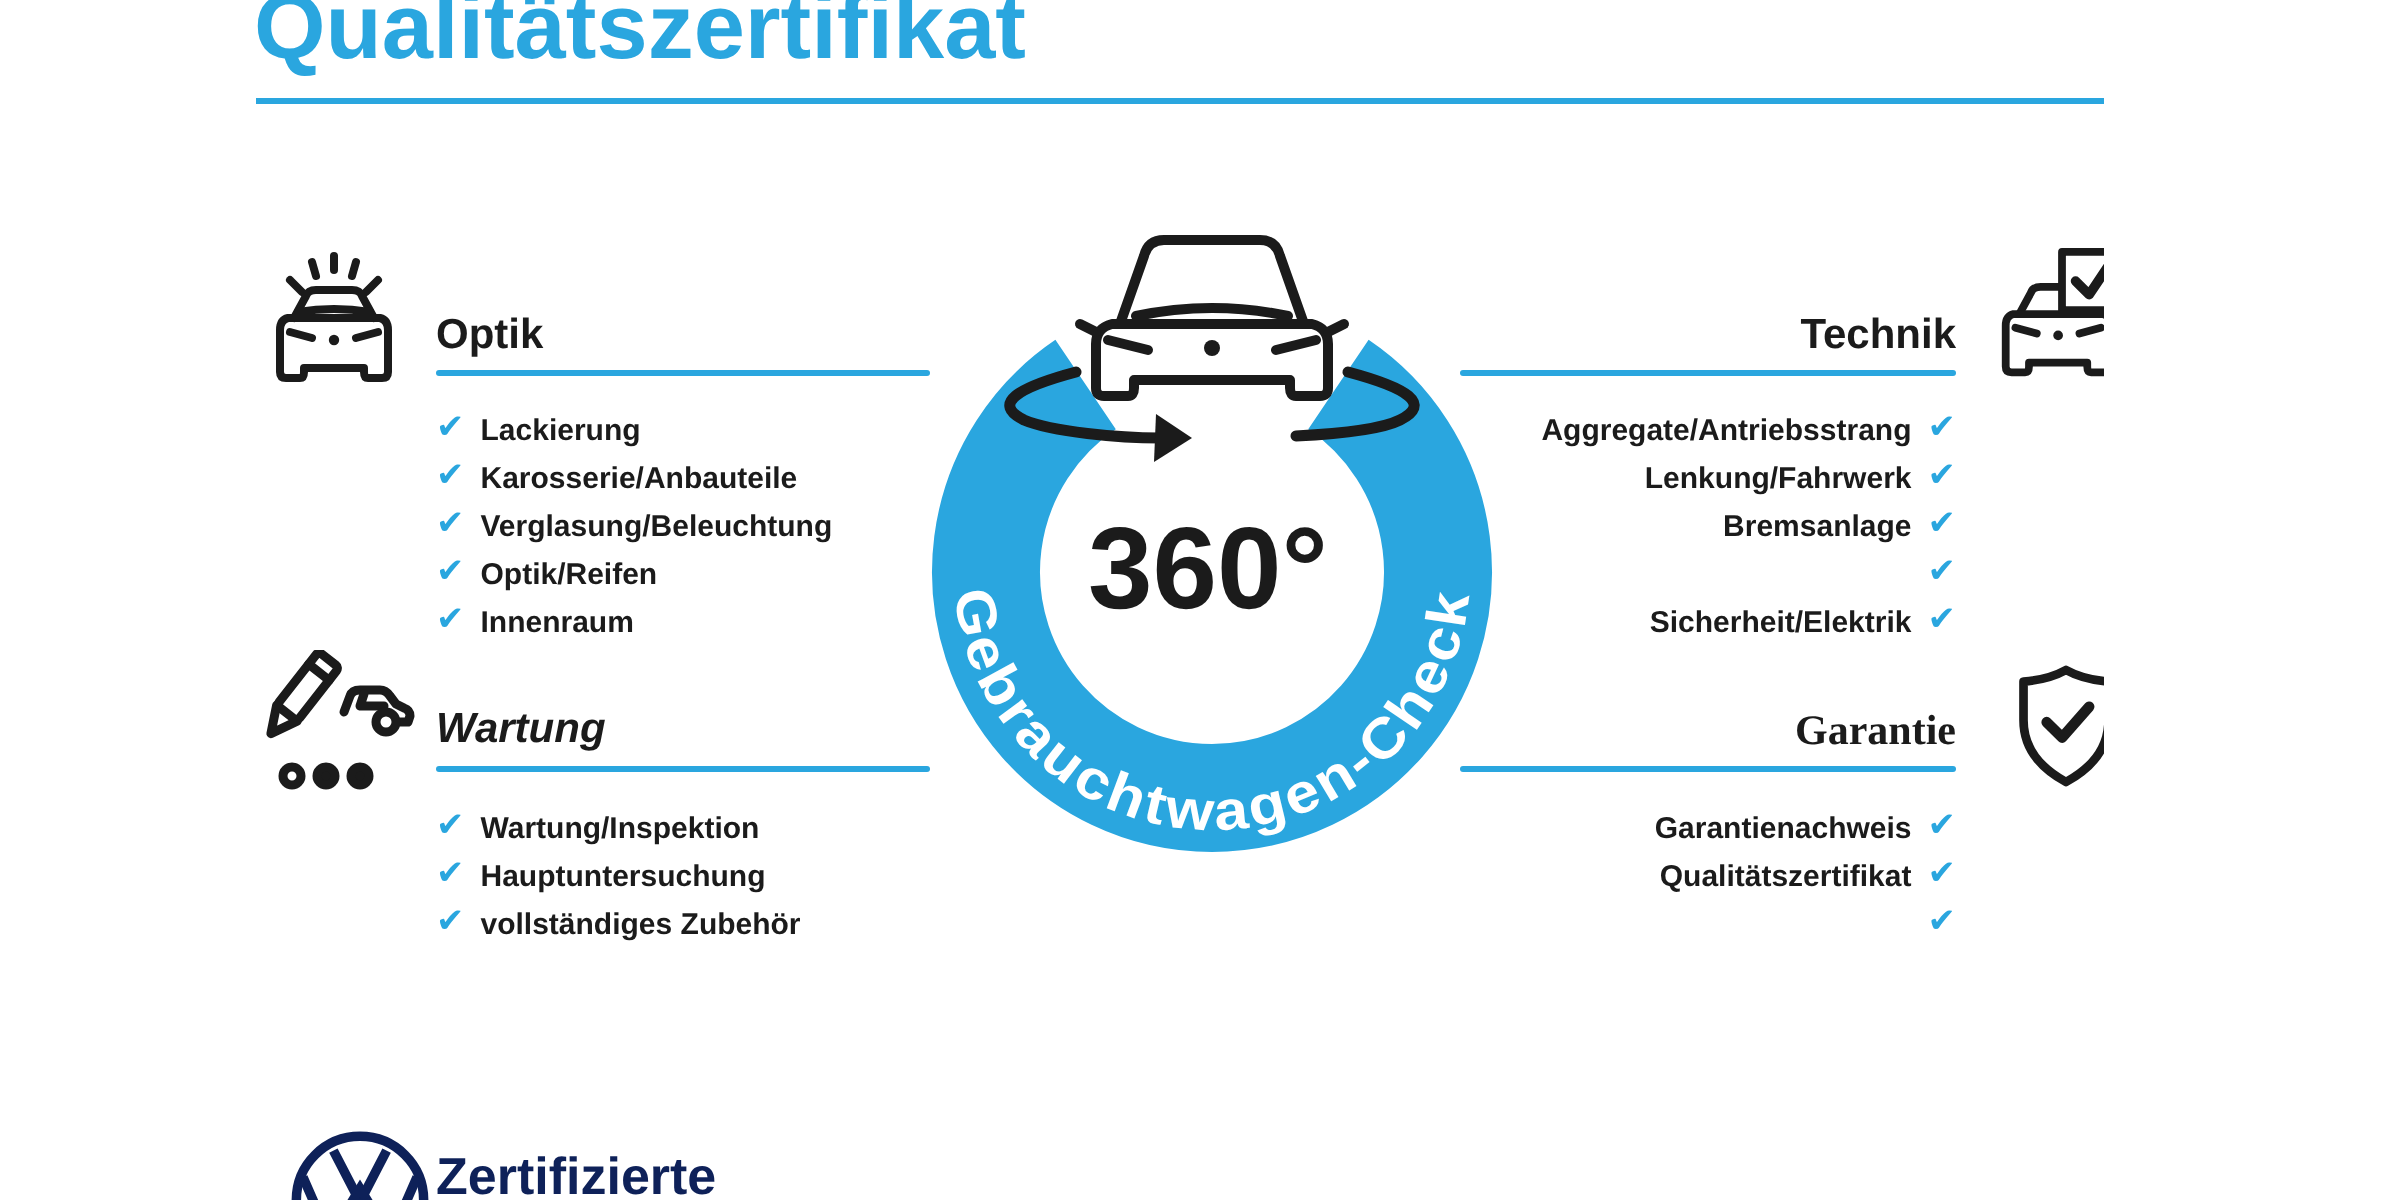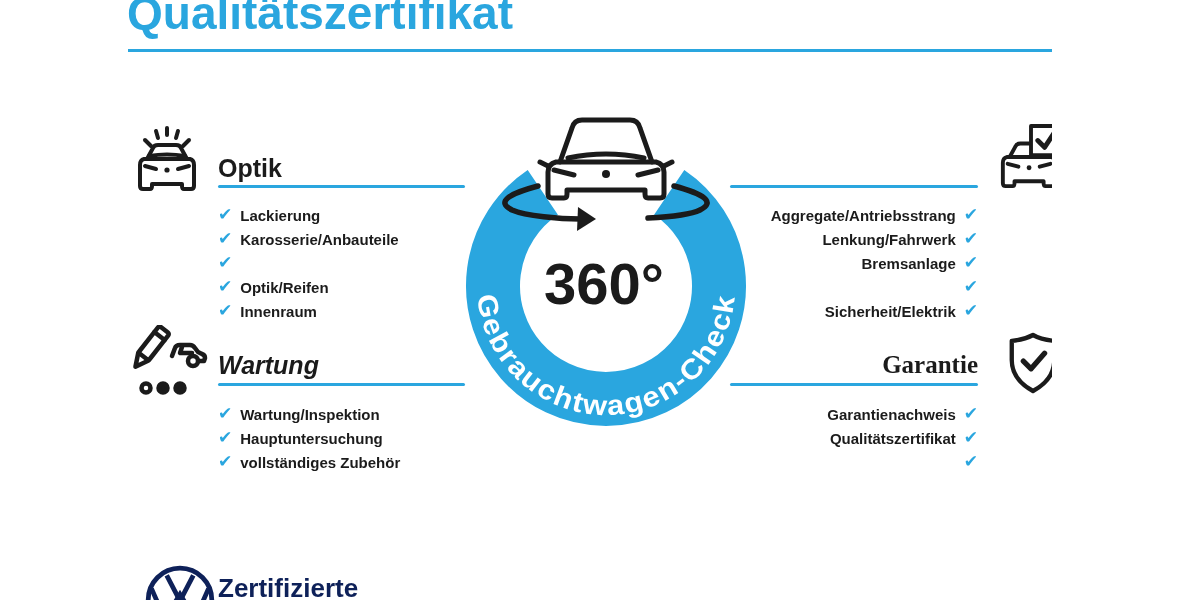--- a/index.html
+++ b/index.html
@@ -5,21 +5,21 @@
   html,body{margin:0;padding:0;background:#fff;}
   .page{
     position:relative;width:1052px;height:600px;background:#ffffff;
     overflow:hidden;font-family:"Liberation Sans",sans-serif;color:#1b1b1b;
   }
   .page-title{
     position:absolute;left:127px;top:-14px;margin:0;
     font-size:46px;font-weight:bold;color:#2aa6df;letter-spacing:0;
   }
   .title-rule{position:absolute;left:128px;top:49px;width:952px;height:3px;background:#2aa6df;}
-  .sec-title{position:absolute;font-size:25px;font-weight:bold;color:#1b1b1b;line-height:24px;}
+  .sec-title{position:absolute;font-size:21px;font-weight:bold;color:#1b1b1b;line-height:24px;}
   .sec-title.right{text-align:right;}
   .sec-underline{position:absolute;height:3px;background:#2aa6df;border-radius:2px;}
   .items{position:absolute;display:flex;flex-direction:column;}
   .item{display:flex;align-items:center;height:24px;gap:8px;font-size:15px;font-weight:bold;color:#1b1b1b;white-space:nowrap;}
   .item.right{justify-content:flex-end;}
   .check{color:#2aa6df;font-family:"DejaVu Sans",sans-serif;font-size:17px;line-height:1;transform:translateY(-1px);}
   .icon-box{position:absolute;}
   .center-graphic{position:absolute;left:420px;top:100px;}
   .footer-logo{position:absolute;left:142px;top:562px;}
   .footer-label{position:absolute;left:218px;top:573px;font-size:26px;font-weight:bold;color:#0e2159;}
@@ -55,20 +55,21 @@
     <div class="item">
         <span class="check">✔</span>
         <span>Lackierung</span>
       </div>
     <div class="item">
         <span class="check">✔</span>
         <span>Karosserie/Anbauteile</span>
       </div>
     <div class="item">
         <span class="check">✔</span>
+        <span>Verglasung/Beleuchtung</span>
       </div>
     <div class="item">
         <span class="check">✔</span>
         <span>Optik/Reifen</span>
       </div>
     <div class="item">
         <span class="check">✔</span>
         <span>Innenraum</span>
       </div>
   </div>
@@ -113,20 +114,21 @@
         <path d="M12 34 L18 23 Q19 20 23 20 L41 20 Q45 20 46 23 L52 34"></path>
         <path d="M9 34 L55 34 Q59 35 59 40 L59 61 Q59 64 56 64 L49 64 Q47 64 47 61 L47 59 L17 59 L17 61 Q17 64 15 64 L8 64 Q5 64 5 61 L5 40 Q5 35 9 34 Z"></path>
         <path d="M10 41 L21 44"></path>
         <path d="M54 41 L43 44"></path>
         <circle cx="32" cy="45" r="2.5" fill="#1b1b1b" stroke="none"></circle>
         <rect x="34" y="2" width="30" height="30" fill="#ffffff"></rect>
         <path d="M41 17 L48 24 L58 9" stroke-width="5"></path>
       </g>
     </svg>
   </div>
+  <div class="sec-title right" style="left:730px;top:156px;width:248px;">Technik</div>
   <div class="sec-underline" style="left:730px;top:185px;width:248px;"></div>
   <div class="items" style="left:660px;top:203px;width:318px;">
     <div class="item right">
         <span>Aggregate/Antriebsstrang</span>
         <span class="check">✔</span>
       </div>
     <div class="item right">
         <span>Lenkung/Fahrwerk</span>
         <span class="check">✔</span>
       </div>

